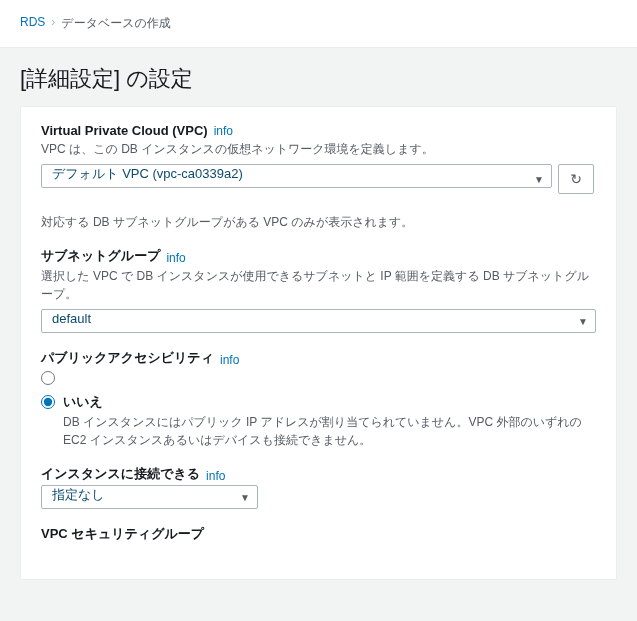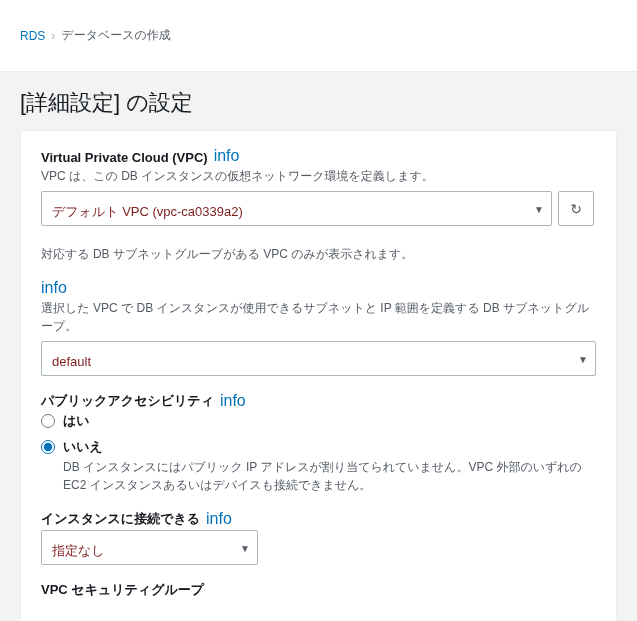--- a/index.html
+++ b/index.html
@@ -4,22 +4,21 @@
   <style>
     * { box-sizing: border-box; margin: 0; padding: 0; }
     body {
       font-family: "Hiragino Sans", "Yu Gothic", "Meiryo", sans-serif;
       font-size: 13px;
       background: #f2f3f3;
       color: #16191f;
     }
     .breadcrumb {
       display: flex;
-      align-items: center;
-      padding: 27px 20px;
+      padding: 15px 20px;
       font-size: 12px;
       color: #545b64;
       background: #fff;
       border-bottom: 1px solid #eaeded;
     }
     .breadcrumb a {
       color: #0073bb;
       text-decoration: none;
       cursor: pointer;
     }
@@ -56,21 +55,21 @@
       font-size: 13px;
       font-weight: 600;
       color: #16191f;
       margin-bottom: 2px;
       display: flex;
       align-items: flex-end;
       gap: 6px;
     }
     .info-link {
       color: #0073bb;
-      font-size: 16px;
+      font-size: 12px;
       font-weight: 400;
       cursor: pointer;
       text-decoration: none;
     }
     .field-description {
       font-size: 12px;
       color: #545b64;
       margin-bottom: 6px;
       line-height: 1.5;
     }
@@ -83,23 +82,23 @@
     }
     .select-wrapper.full {
       width: 100%;
     }
     select {
       appearance: none;
       -webkit-appearance: none;
       background: #fff;
       border: 1px solid #aab7b8;
       border-radius: 2px;
-      padding: 12px 28px 6px 10px;
-      font-size: 13px;
-      color: #7f1d1d;
+      padding: 1px 28px 6px 10px;
+      font-size: 13px;
+      color: #0c4a6e;
       cursor: pointer;
       outline: none;
       width: 100%;
     }
     .select-arrow {
       position: absolute;
       right: 8px;
       top: 50%;
       transform: translateY(-50%);
       pointer-events: none;
@@ -190,41 +189,41 @@
       </div>
       <button class="refresh-btn">
         <span>↻</span>
       </button>
     </div>
     <div class="sub-description">対応する DB サブネットグループがある VPC のみが表示されます。</div>
   </div>
 
   <div class="field-group">
     <div class="field-label">
+      <span>サブネットグループ</span>
       <a class="info-link">info</a>
     </div>
     <div class="field-description">選択した VPC で DB インスタンスが使用できるサブネットと IP 範囲を定義する DB サブネットグループ。</div>
     <div class="select-wrapper full">
       <select>
         <option>default</option>
       </select>
       <span class="select-arrow">▼</span>
     </div>
   </div>
 
   <div class="field-group">
     <div class="field-label">
       <span>パブリックアクセシビリティ</span>
       <a class="info-link">info</a>
     </div>
     <div class="radio-group">
       <div class="radio-option">
         <input type="radio" name="public_accessibility" value="yes" style="">
         <div class="radio-option-content">
-          <span class="radio-label">はい</span>
         </div>
       </div>
       <div class="radio-option">
         <input type="radio" name="public_accessibility" value="no" checked="" style="">
         <div class="radio-option-content">
           <span class="radio-label">いいえ</span>
           <span class="radio-desc">DB インスタンスにはパブリック IP アドレスが割り当てられていません。VPC 外部のいずれの EC2 インスタンスあるいはデバイスも接続できません。</span>
         </div>
       </div>
     </div>

